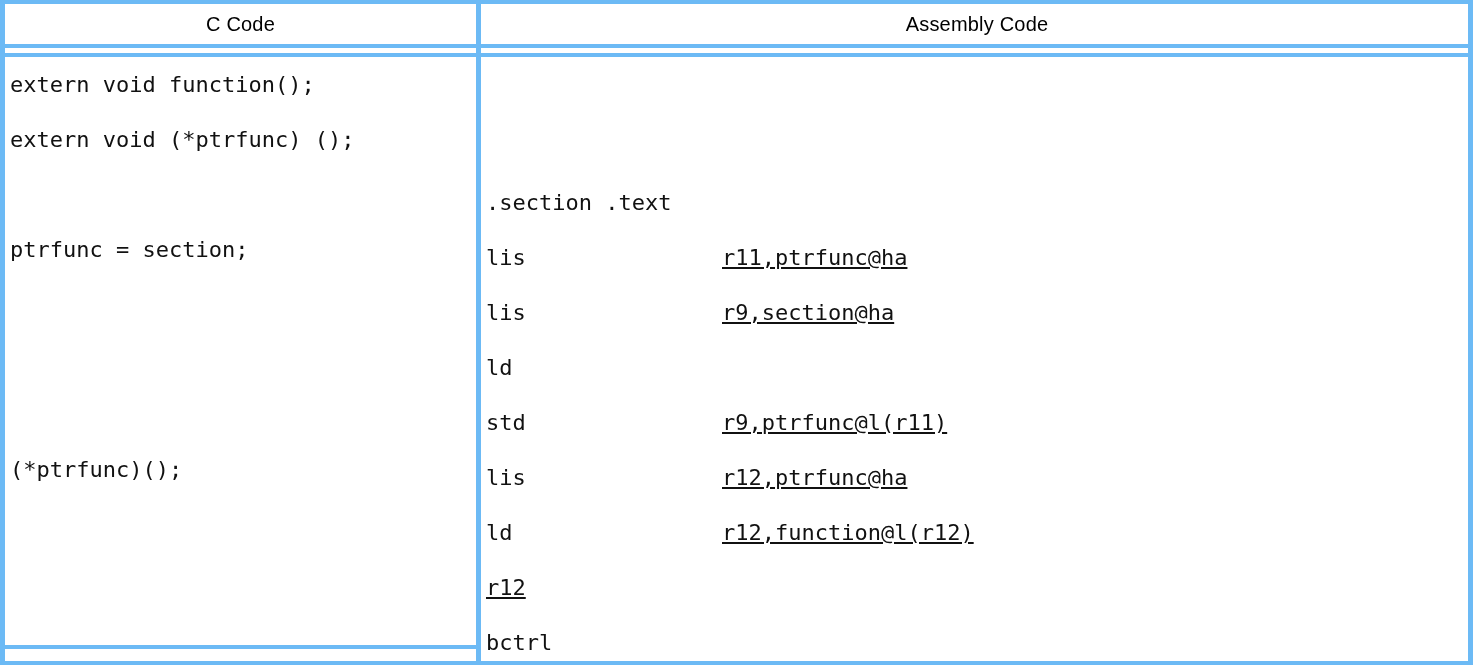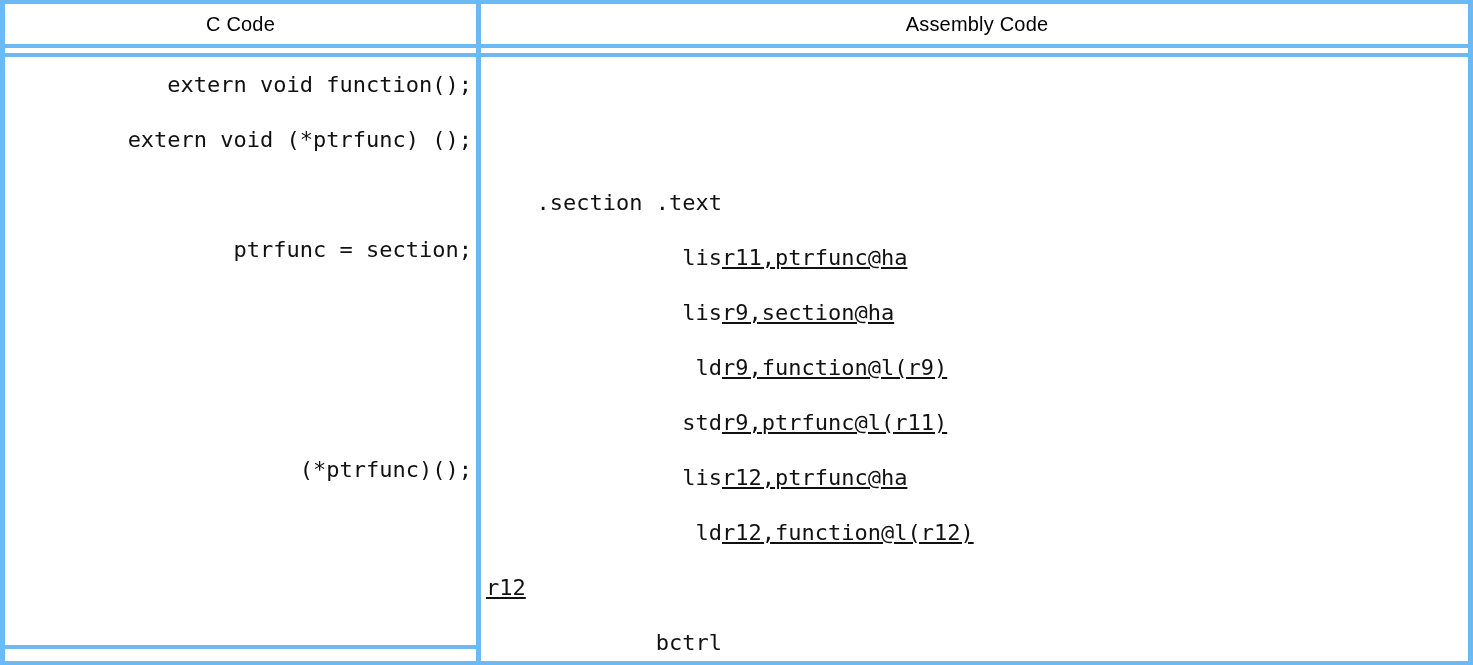--- a/index.html
+++ b/index.html
@@ -52,21 +52,20 @@
   .header-cell.left  { left: 5px;   width: 471px; }
   .header-cell.right { left: 486px; width: 982px; }
 
   
   .body-col {
     position: absolute;
     top: 57px;
     font-family: "DejaVu Sans Mono", "Liberation Mono", monospace;
     font-size: 22px;
     color: #111111;
-    text-align: right;
   }
   .body-col.left  { left: 10px;  width: 462px; }
   .body-col.right { left: 486px; width: 980px; margin-top: 8px; }
 
   .code-line {
     height: 55px;
     line-height: 55px;
     white-space: pre;
     overflow: hidden;
   }
@@ -142,21 +141,20 @@
     <div class="asm-line">
       <span class="asm-mnemonic">lis</span>
       <span class="asm-operand">r11,ptrfunc@ha</span>
     </div>
     <div class="asm-line">
       <span class="asm-mnemonic">lis</span>
       <span class="asm-operand">r9,section@ha</span>
     </div>
     <div class="asm-line">
       <span class="asm-mnemonic">ld</span>
-      <span class="asm-operand">r9,function@l(r9)</span>
     </div>
     <div class="asm-line">
       <span class="asm-mnemonic">std</span>
       <span class="asm-operand">r9,ptrfunc@l(r11)</span>
     </div>
     <div class="asm-line">
       <span class="asm-mnemonic">lis</span>
       <span class="asm-operand">r12,ptrfunc@ha</span>
     </div>
     <div class="asm-line">

